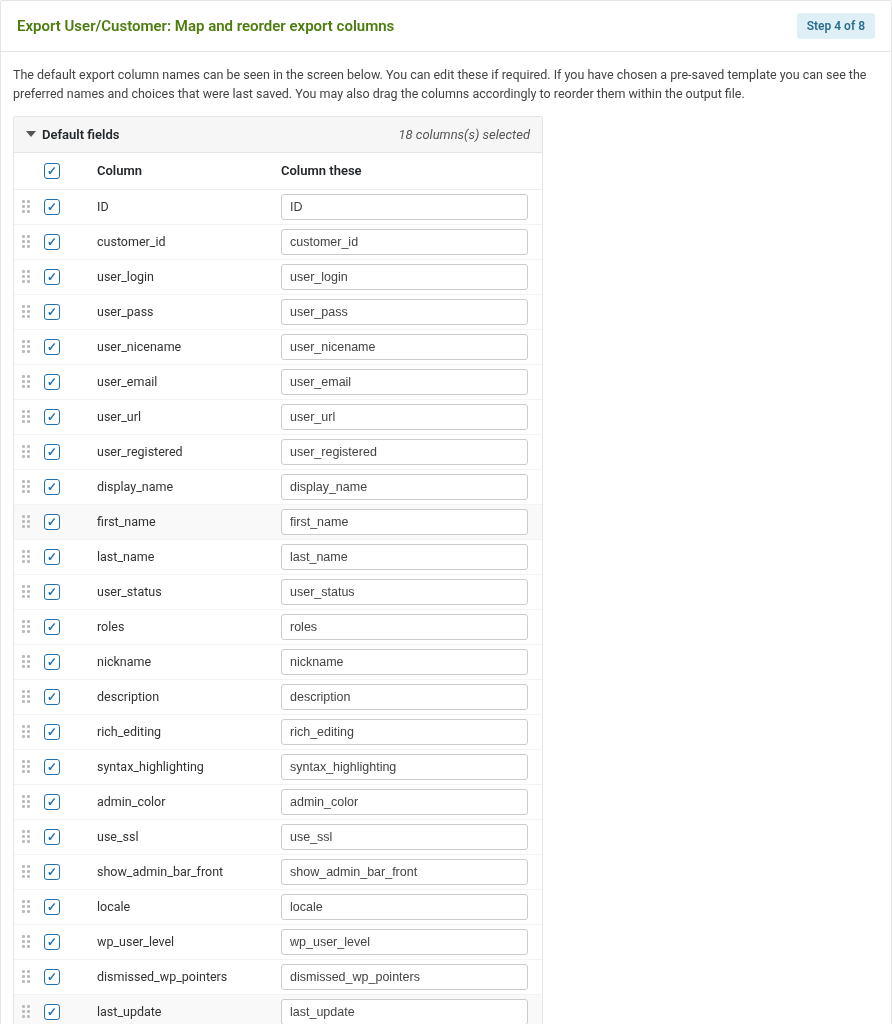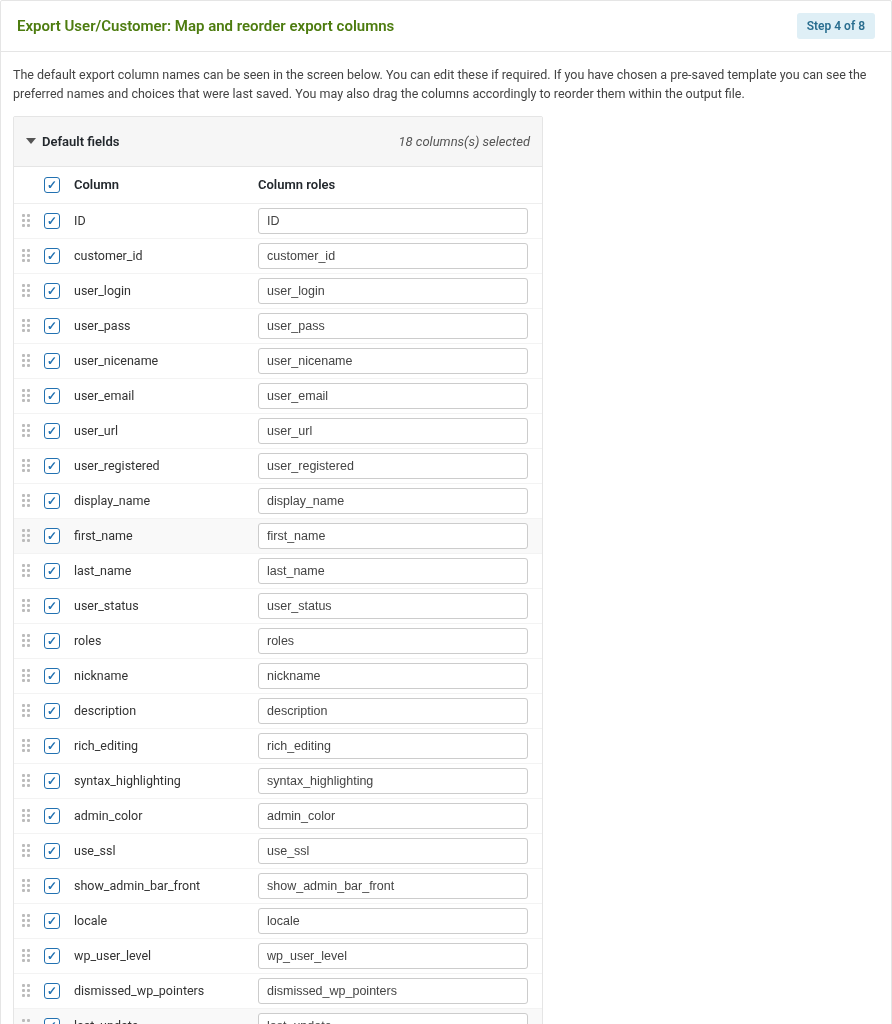--- a/index.html
+++ b/index.html
@@ -47,38 +47,38 @@
     border: 1px solid #e5e5e5;
     border-radius: 2px;
     width: 530px;
   }
   .fields-header {
     display: flex;
     justify-content: space-between;
     align-items: center;
     background: #f6f6f6;
     border-bottom: 1px solid #e5e5e5;
-    padding: 17px 12px;
+    padding: 10px 12px;
     font-size: 13px;
   }
   .fields-header-left { font-weight: 600; display:flex; align-items:center; gap:6px;}
   .fields-header-right { font-style: italic; color:#555; }
   .caret-down {
     width:0;height:0;border-left:5px solid transparent;border-right:5px solid transparent;border-top:6px solid #555;display:inline-block;
   }
   .col-headers {
     display:flex;
     align-items:center;
     padding: 10px 8px;
     border-bottom: 1px solid #eee;
     font-weight:600;
   }
   .col-drag { width: 22px; }
   .col-check { width: 26px; display:flex; align-items:center;}
-  .col-label { width: 188px; padding-left:4px;}
+  .col-label { width: 188px; padding-left:4px;margin-left:23px;}
   .col-input { flex:1; padding-right:6px;}
   .rows { }
   .row {
     display:flex;
     align-items:center;
     padding: 4px 8px;
     border-bottom: 1px solid #f3f3f3;
     min-height: 34px;
   }
   .row:hover, .row.highlight { background:#f9f9f9; }
@@ -148,21 +148,21 @@
         </div>
         <div class="fields-header-right">18 columns(s) selected</div>
       </div>
 
       <div class="col-headers">
         <div class="col-drag"></div>
         <div class="col-check">
           <input type="checkbox" checked="" style="">
         </div>
         <div class="col-label">Column</div>
-        <div class="col-input">Column roles</div>
+        <div class="col-input">Column these</div>
       </div>
 
       <div class="rows" id="rows-container">
           <div class="row">
             <div class="col-drag drag-handle">
               <div class="dots">
                 <span class="dot"></span>
                 <span class="dot"></span>
                 <span class="dot"></span>
                 <span class="dot"></span>

